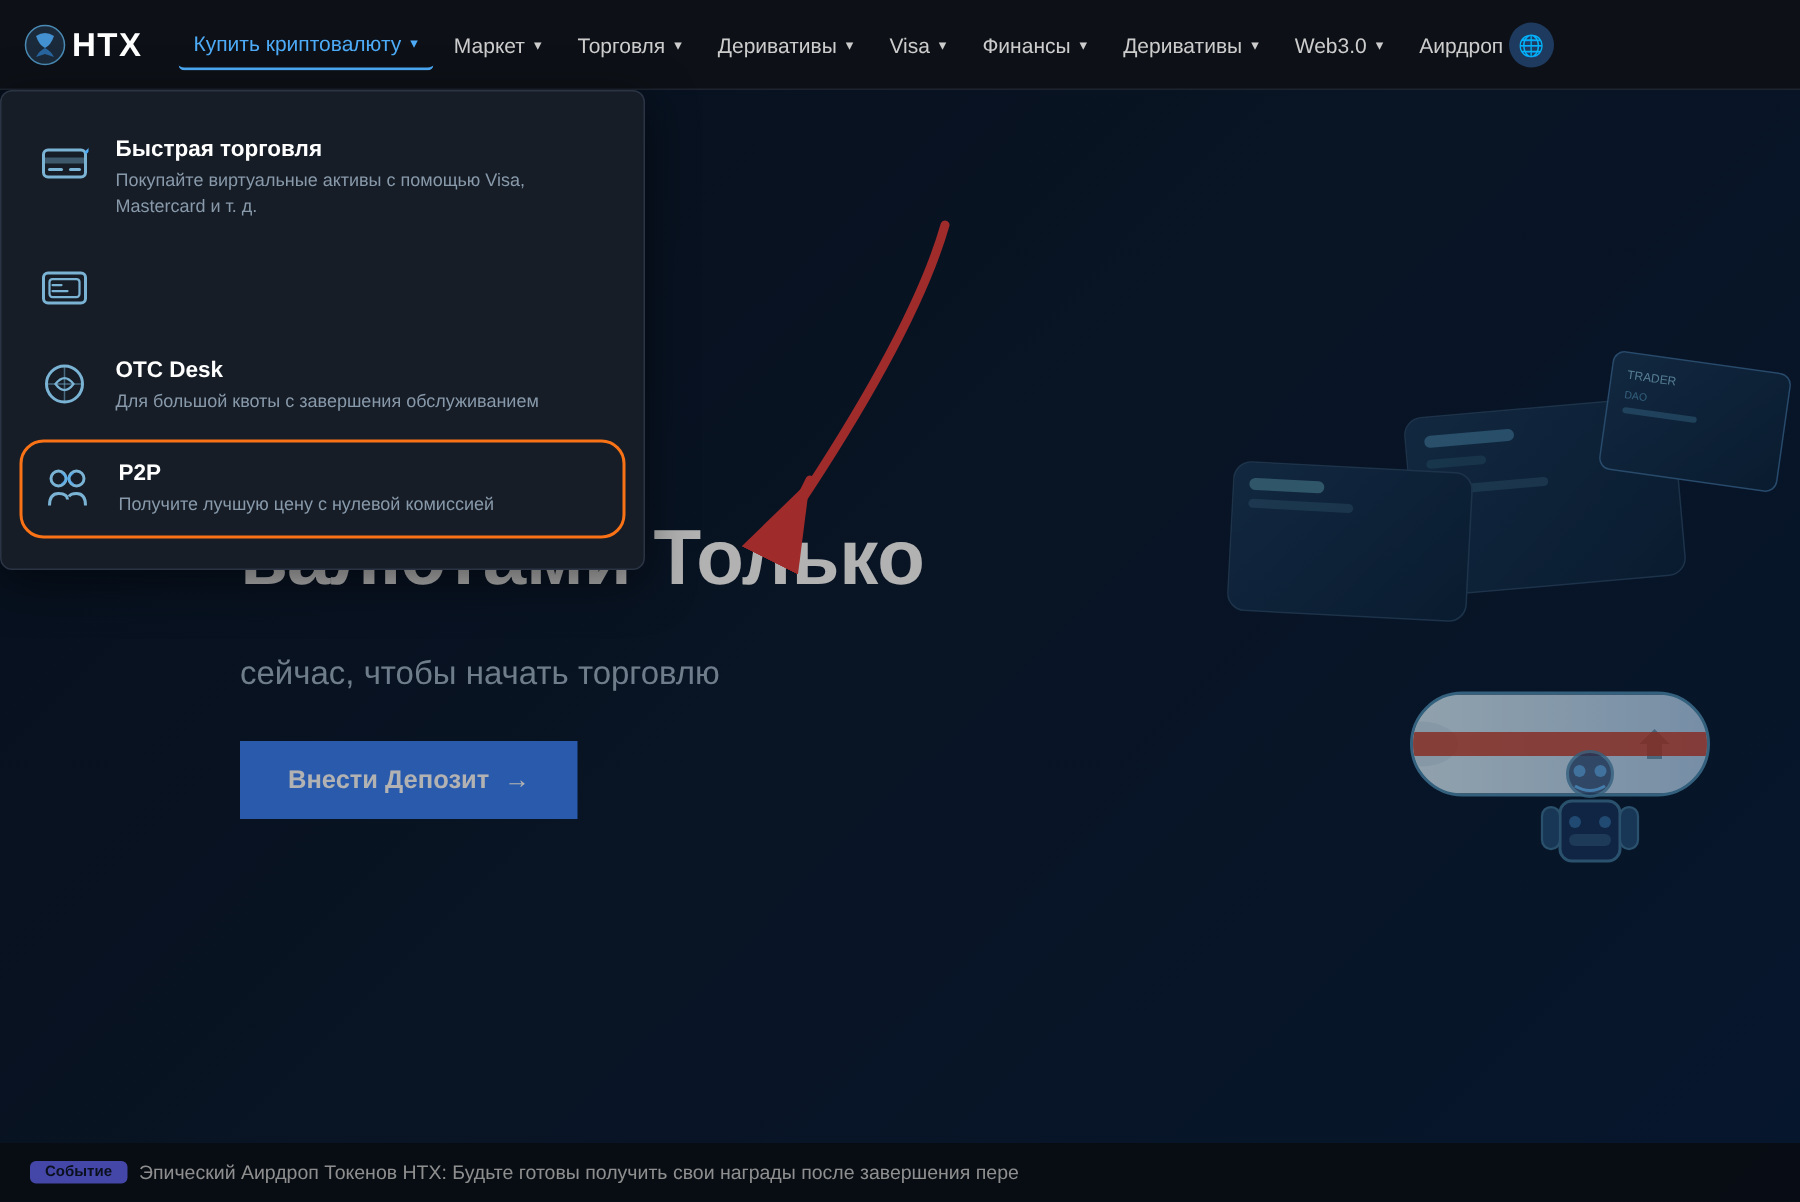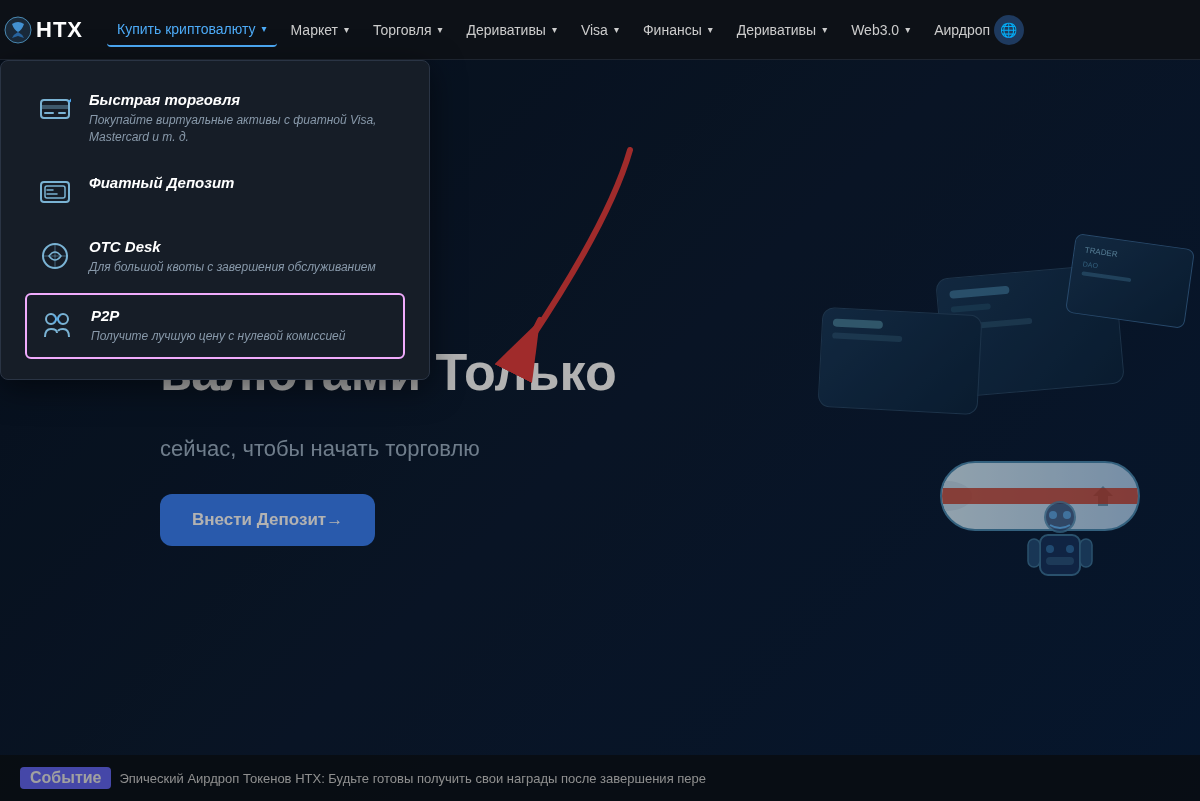--- a/index.html
+++ b/index.html
@@ -12,21 +12,21 @@
       color: #fff;
       position: relative;
     }
 
     
     .navbar {
       display: flex;
       align-items: center;
       background: #0d1117;
       height: 60px;
-      padding: 0 4px;
+      padding: 0 16px;
       border-bottom: 1px solid #1e2530;
       position: relative;
       z-index: 100;
     }
     .logo {
       display: flex;
       align-items: center;
       gap: 4px;
       margin-right: 24px;
     }
@@ -79,37 +79,36 @@
 
     
     .dropdown {
       position: absolute;
       top: 60px;
       left: 0;
       width: 430px;
       background: #161d27;
       border: 1px solid #2a3444;
       border-radius: 8px;
-      padding: 16px 12px;
+      padding: 16px 0;
       z-index: 200;
       box-shadow: 0 8px 32px rgba(0,0,0,0.5);
-      font-style: italic;
     }
     .dropdown-item {
       display: flex;
       align-items: flex-start;
       gap: 16px;
       padding: 14px 24px;
       cursor: pointer;
       transition: background 0.15s;
     }
     .dropdown-item.highlighted {
-      border: 2px solid #f0abfc;
+      border: 2px solid #f97316;
       margin: 4px 12px;
-      border-radius: 6px;
+      border-radius: 16px;
       padding: 12px 12px;
     }
     .dropdown-item-icon {
       width: 36px;
       height: 36px;
       min-width: 36px;
       display: flex;
       align-items: center;
       justify-content: center;
       color: #7ab3d4;
@@ -153,48 +152,49 @@
     }
     .hero-subtitle {
       font-size: 22px;
       color: #a0b4c8;
       margin-bottom: 32px;
       margin-top: 34px;
     }
     .deposit-btn {
       display: inline-flex;
       align-items: flex-end;
+      gap: 10px;
       background: #3b82f6;
       color: #fff;
       padding: 16px 32px;
-      border-radius: 12px;
+      border-radius: 0;
       font-size: 17px;
       font-weight: 600;
       cursor: pointer;
       border: none;
       margin-bottom: 32px;
     }
     .ticker-bar {
       position: absolute;
       bottom: 0;
       left: 0;
       right: 0;
       background: rgba(13, 17, 23, 0.8);
       padding: 12px 20px;
       display: flex;
       align-items: center;
       gap: 8px;
       font-size: 13px;
     }
     .event-badge {
       background: #6366f1;
-      color: #e5e5e5;
+      color: #0f172a;
       padding: 2px 10px;
       border-radius: 4px;
-      font-size: 16px;
+      font-size: 10px;
       font-weight: 600;
       white-space: nowrap;
     }
     .ticker-text {
       color: #ccc;
       font-size: 13px;
     }
 
     
     .hero-illustration {
@@ -348,34 +348,33 @@
         <rect x="2" y="7" width="28" height="18" rx="3" stroke="#7ab3d4" stroke-width="2" fill="none"></rect>
         <rect x="2" y="12" width="28" height="4" fill="#7ab3d4" opacity="0.4"></rect>
         <path d="M6 20h8" stroke="#7ab3d4" stroke-width="2" stroke-linecap="round"></path>
         <path d="M20 20h6" stroke="#7ab3d4" stroke-width="2" stroke-linecap="round"></path>
         <path d="M30 9 L34 5" stroke="#4dabf7" stroke-width="2"></path>
         <circle cx="34" cy="5" r="2" fill="#4dabf7"></circle>
       </svg>
     </div>
     <div class="dropdown-item-text">
       <div class="dropdown-item-title">Быстрая торговля</div>
-      <div class="dropdown-item-desc">Покупайте виртуальные активы с фиатной Visa, Mastercard и т. д.</div>
+      <div class="dropdown-item-desc">Покупайте виртуальные активы с помощью Visa, Mastercard и т. д.</div>
     </div>
   </div>
 
   <div class="dropdown-item">
     <div class="dropdown-item-icon">
       <svg width="32" height="32" viewBox="0 0 32 32" fill="none">
         <rect x="2" y="6" width="28" height="20" rx="3" stroke="#7ab3d4" stroke-width="2" fill="none"></rect>
         <rect x="6" y="10" width="20" height="12" rx="2" stroke="#7ab3d4" stroke-width="1.5" fill="none"></rect>
         <path d="M8 14h6M8 18h10" stroke="#7ab3d4" stroke-width="1.5" stroke-linecap="round"></path>
       </svg>
     </div>
     <div class="dropdown-item-text">
-      <div class="dropdown-item-title">Фиатный Депозит</div>
     </div>
   </div>
 
   <div class="dropdown-item">
     <div class="dropdown-item-icon">
       <svg width="32" height="32" viewBox="0 0 32 32" fill="none">
         <circle cx="16" cy="16" r="12" stroke="#7ab3d4" stroke-width="2" fill="none"></circle>
         <path d="M10 16 Q16 8 22 16 Q16 24 10 16Z" stroke="#7ab3d4" stroke-width="1.5" fill="none"></path>
         <path d="M16 4 L16 28" stroke="#7ab3d4" stroke-width="1" opacity="0.5"></path>
         <path d="M4 16 L28 16" stroke="#7ab3d4" stroke-width="1" opacity="0.5"></path>

